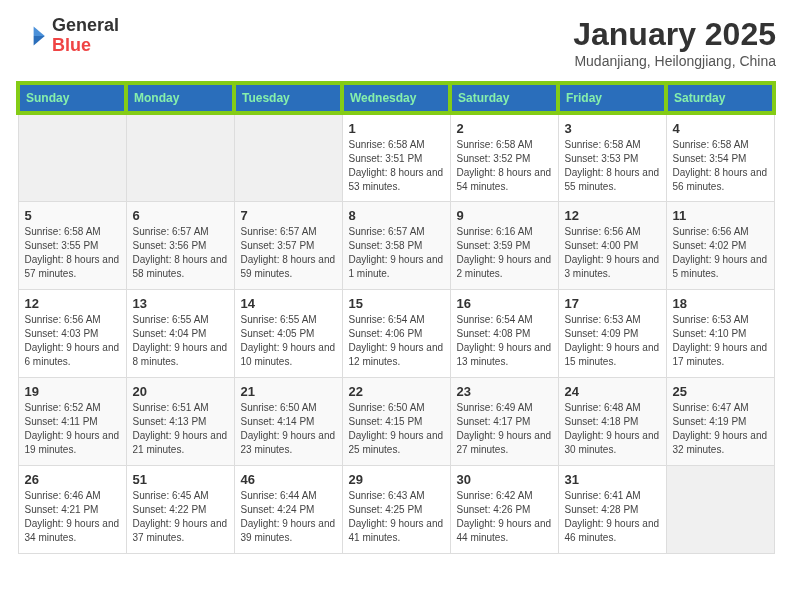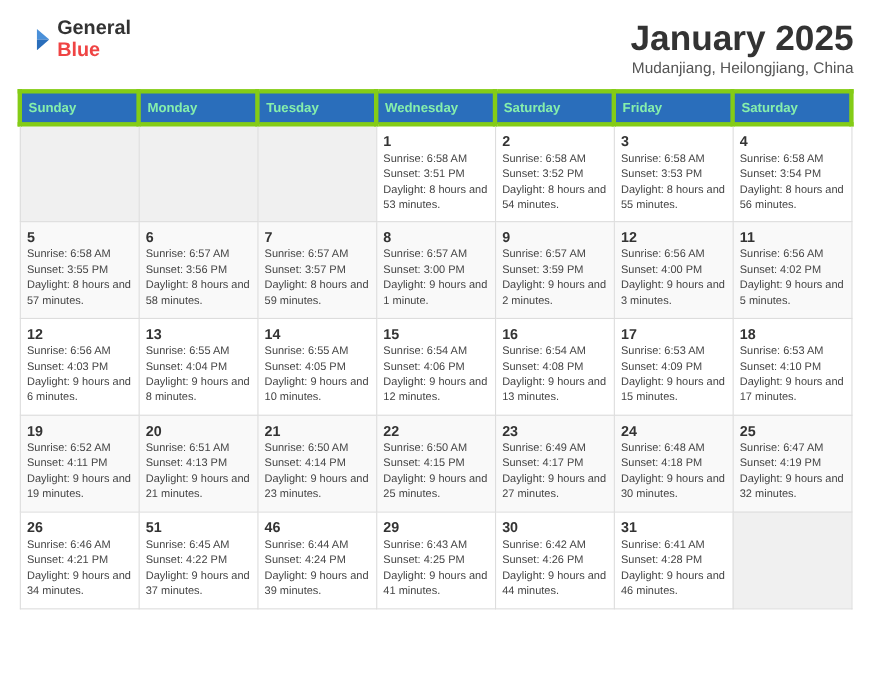--- a/index.html
+++ b/index.html
@@ -166,26 +166,26 @@
         </td>
         <td>
           <span class="day-num">7</span>
           <div class="day-info">Sunrise: 6:57 AM
 Sunset: 3:57 PM
 Daylight: 8 hours and 59 minutes.</div>
         </td>
         <td>
           <span class="day-num">8</span>
           <div class="day-info">Sunrise: 6:57 AM
-Sunset: 3:00 PM
+Sunset: 3:58 PM
 Daylight: 9 hours and 1 minute.</div>
         </td>
         <td>
           <span class="day-num">9</span>
-          <div class="day-info">Sunrise: 6:57 AM
+          <div class="day-info">Sunrise: 6:16 AM
 Sunset: 3:59 PM
 Daylight: 9 hours and 2 minutes.</div>
         </td>
         <td>
           <span class="day-num">12</span>
           <div class="day-info">Sunrise: 6:56 AM
 Sunset: 4:00 PM
 Daylight: 9 hours and 3 minutes.</div>
         </td>
         <td>

